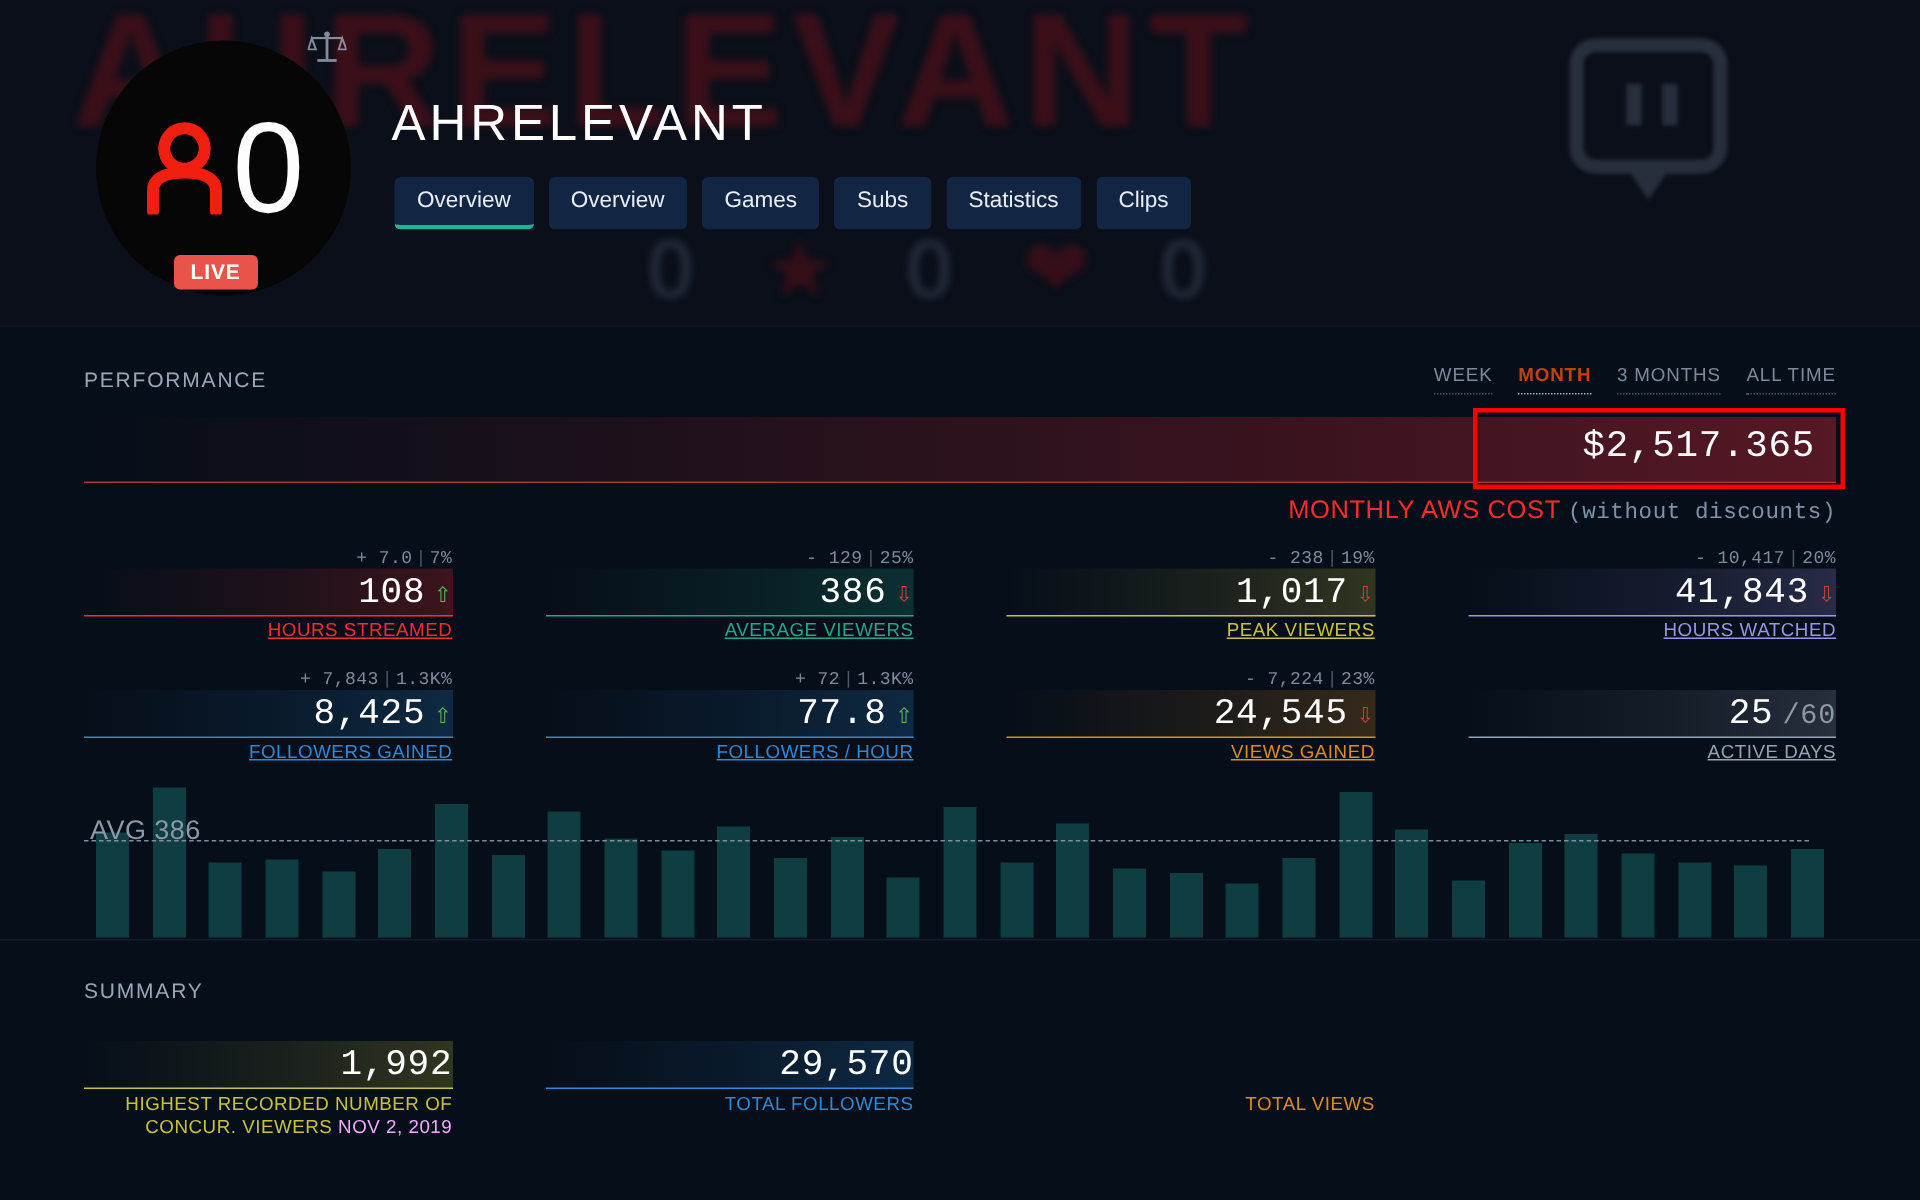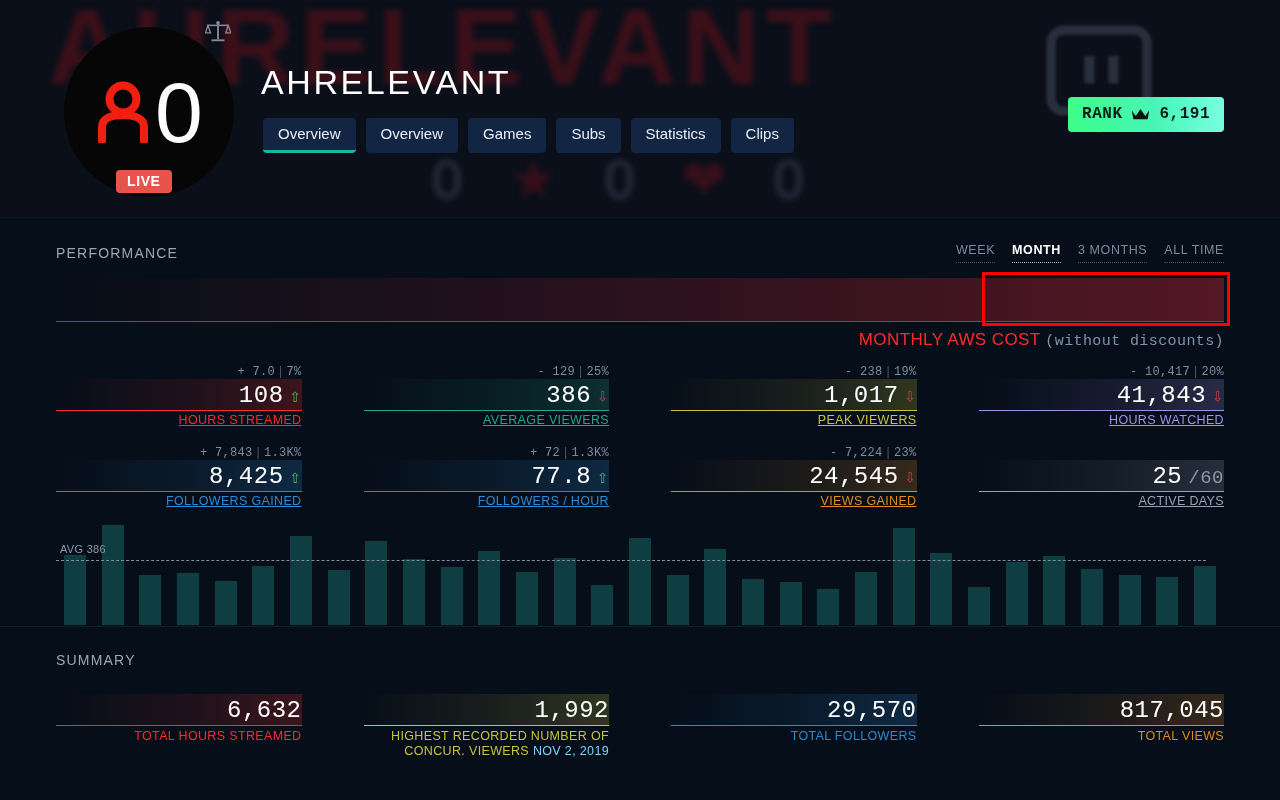--- a/index.html
+++ b/index.html
@@ -124,21 +124,21 @@
   .ranges {
     position: absolute; right: 56px; top: 244px;
     display: flex; gap: 17px; align-items: flex-end;
   }
   .range {
     font-size: 12.5px; color: #7c8a9c; letter-spacing: .6px;
     padding-bottom: 4px;
     border-bottom: 1px dotted #46525f;
     cursor: pointer; line-height: 1.1;
   }
-  .range.active { color: #ffffff; font-weight: 700; border-bottom: 1px dotted #9fb0c2; }
+  .range.active { color: #c2410c; font-weight: 700; border-bottom: 1px dotted #9fb0c2; }
 
   
   .aws-row { position: absolute; left: 56px; right: 56px; top: 278px; height: 48px; }
   .aws-bar {
     position: absolute; left: 0; right: 0; top: 0; height: 44px;
     background: linear-gradient(90deg, rgba(100,20,30,0) 0%, rgba(122,26,38,0.45) 70%, rgba(150,32,46,0.55) 100%);
     border-bottom: 1px solid #a8343c;
   }
   .aws-value {
     position: absolute; right: 14px; top: 5px;
@@ -198,21 +198,21 @@
   }
   .bars { position: absolute; inset: 0; display: flex; align-items: flex-end; gap: 0; }
   .bar-slot { flex: 1 1 0; height: 100%; display: flex; align-items: flex-end; justify-content: center; }
   .bar { width: 22px; background: #0e3d42; }
   .avg-line {
     position: absolute; left: 0; width: 1150px; top: 40px; height: 0;
     border-top: 1px dashed #7f8d9b;
   }
   .avg-text {
     position: absolute; left: 4px; top: 24px;
-    font-size: 11px; color: #8b99a8; letter-spacing: .3px;
+    font-size: 18px; color: #8b99a8; letter-spacing: .3px;
   }
   .chart-divider {
     position: absolute; left: 0; right: 0; top: 626px; height: 1px; background: #121c2b;
   }
 
   
   #summary-label { top: 652px; }
   .sum-grid {
     position: absolute; left: 56px; right: 56px; top: 694px;
     display: grid; grid-template-columns: repeat(4, 1fr); column-gap: 62px;
@@ -224,21 +224,21 @@
     position: absolute; right: 0; bottom: 2px;
     font-family: "Liberation Mono", monospace;
     font-size: 24px; color: #ffffff; letter-spacing: .5px;
   }
   .sum-rule { position: absolute; left: 0; right: 0; bottom: 0; height: 1px; }
   .sum-label {
     position: absolute; right: 0; top: 35px;
     font-size: 12.5px; letter-spacing: .35px; text-align: right;
     line-height: 1.22; white-space: nowrap;
   }
-  .sum-label .date { color: #7dd3fc; text-align: right; }
+  .sum-label .date { color: #f0abfc; text-align: right; }
   .bottom-strip {
     position: absolute; left: 0; right: 0; bottom: 0; height: 26px; background: #060e19;
   }
 </style>
 </head>
 <body>
 
 <div class="page">
 
   <div class="header">
@@ -282,40 +282,34 @@
 
     <div class="tabs">
       <div class="tab active">Overview</div>
       <div class="tab">Overview</div>
       <div class="tab">Games</div>
       <div class="tab">Subs</div>
       <div class="tab">Statistics</div>
       <div class="tab">Clips</div>
     </div>
 
-    <div class="rank-badge">
-      <span>RANK</span>
-      <svg class="crown" viewBox="0 0 24 16">
-        <path d="M1 3 L6 10 L12 1 L18 10 L23 3 L21 14 L3 14 Z" fill="#08140f"></path>
-      </svg>
-      <span>6,191</span>
-    </div>
   </div>
 
   <div class="section-label" id="perf-label">PERFORMANCE</div>
 
   <div class="ranges">
     <div class="range">WEEK</div>
     <div class="range active">MONTH</div>
     <div class="range">3 MONTHS</div>
     <div class="range">ALL TIME</div>
   </div>
 
   <div class="aws-row">
     <div class="aws-bar"></div>
+    <div class="aws-value">$2,517.365</div>
     <div class="aws-box"></div>
     <div class="aws-caption">
       <span class="c-main">MONTHLY AWS COST</span>
       <span class="c-sub">(without discounts)</span>
     </div>
   </div>
 
   <div class="stat-grid" id="stat-grid">
       <div class="stat">
         <div class="stat-delta"><span>+ 7.0</span><span class="sep">|</span><span>7%</span></div>
@@ -512,46 +506,33 @@
       </div>
     <div class="avg-line" style="top: 39.6875%;"></div>
     <div class="avg-text" style="top: calc(39.6875% - 17px);">AVG 386</div>
   </div>
   <div class="chart-divider"></div>
 
   <div class="section-label" id="summary-label">SUMMARY</div>
   <div class="sum-grid" id="sum-grid">
       <div class="sum">
         <div class="sum-body">
-          <div class="sum-fill" style="background: linear-gradient(90deg, rgba(0, 0, 0, 0) 0%, rgba(255, 43, 43, 0.1) 55%, rgba(255, 43, 43, 0.22) 100%);"></div>
-          <div class="sum-value">6,632</div>
-          <div class="sum-rule" style="background: rgb(255, 43, 43);"></div>
-        </div>
-        <div class="sum-label" style="color: rgb(255, 43, 43);"><span>TOTAL HOURS STREAMED</span></div>
-      </div>
-      <div class="sum">
-        <div class="sum-body">
           <div class="sum-fill" style="background: linear-gradient(90deg, rgba(0, 0, 0, 0) 0%, rgba(201, 195, 58, 0.1) 55%, rgba(201, 195, 58, 0.22) 100%);"></div>
           <div class="sum-value">1,992</div>
           <div class="sum-rule" style="background: rgb(201, 195, 58);"></div>
         </div>
         <div class="sum-label" style="color: rgb(201, 195, 58);"><span>HIGHEST RECORDED NUMBER OF</span><br><span>CONCUR. VIEWERS</span> <span class="date">NOV 2, 2019</span></div>
       </div>
       <div class="sum">
         <div class="sum-body">
           <div class="sum-fill" style="background: linear-gradient(90deg, rgba(0, 0, 0, 0) 0%, rgba(43, 138, 216, 0.1) 55%, rgba(43, 138, 216, 0.22) 100%);"></div>
           <div class="sum-value">29,570</div>
           <div class="sum-rule" style="background: rgb(43, 138, 216);"></div>
         </div>
         <div class="sum-label" style="color: rgb(43, 138, 216);"><span>TOTAL FOLLOWERS</span></div>
       </div>
       <div class="sum">
-        <div class="sum-body">
-          <div class="sum-fill" style="background: linear-gradient(90deg, rgba(0, 0, 0, 0) 0%, rgba(224, 139, 31, 0.1) 55%, rgba(224, 139, 31, 0.22) 100%);"></div>
-          <div class="sum-value">817,045</div>
-          <div class="sum-rule" style="background: rgb(224, 139, 31);"></div>
-        </div>
         <div class="sum-label" style="color: rgb(224, 139, 31);"><span>TOTAL VIEWS</span></div>
       </div>
     </div>
 
   <div class="bottom-strip"></div>
 </div>
 
 </body></html>

